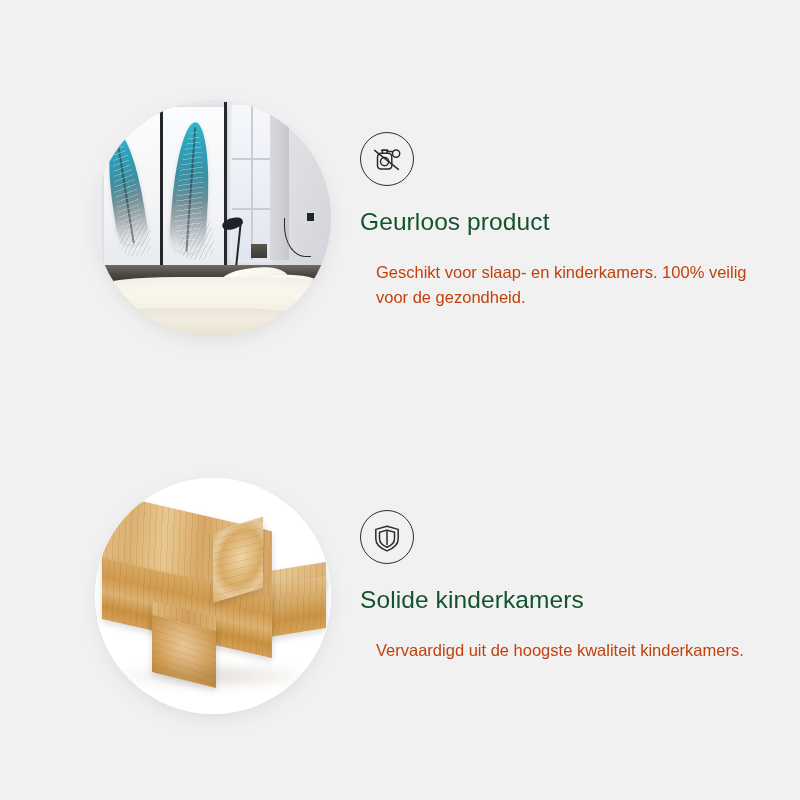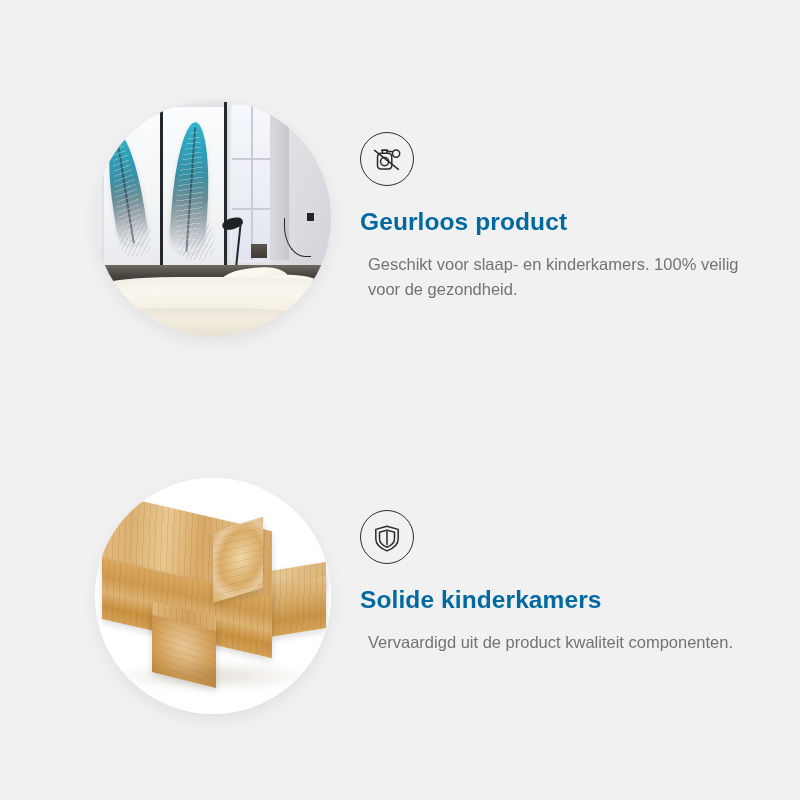--- a/index.html
+++ b/index.html
@@ -373,34 +373,34 @@
     box-sizing: border-box;
   }
   .icon-badge svg { display: block; }
 
   .feature-title {
     position: absolute;
     left: 0;
     top: 166px;
     margin: 0;
     font-size: 24.5px;
-    font-weight: 700;
+    font-weight: 400;
     letter-spacing: .1px;
-    color: #0369a1;
+    color: #14532d;
     white-space: nowrap;
   }
   .feature-desc {
     position: absolute;
     left: 0;
     top: 202px;
-    margin: 8px;
+    margin: 16px;
     width: 392px;
     font-size: 16.5px;
     line-height: 25px;
-    color: #737373;
+    color: #c2410c;
   }
 </style>
 </head>
 <body>
 
 <div class="page">
 
   <section class="feature" id="feature-0">
 
     <div class="media-wrap">
@@ -509,17 +509,17 @@
 
             <path d="M26 19.1 18.5 21.2v6.6c0 3.9 3.1 6.6 7.5 8.4 4.4-1.8 7.5-4.5 7.5-8.4v-6.6z"></path>
 
             <path d="M26 19.6v13.9"></path>
           </g>
         </svg>
       </div>
 
       <h2 class="feature-title">Solide kinderkamers</h2>
 
-      <p class="feature-desc">Vervaardigd uit de product kwaliteit componenten.</p>
+      <p class="feature-desc">Vervaardigd uit de hoogste kwaliteit kinderkamers.</p>
     </div>
   </section>
 
 </div>
 
 </body></html>

